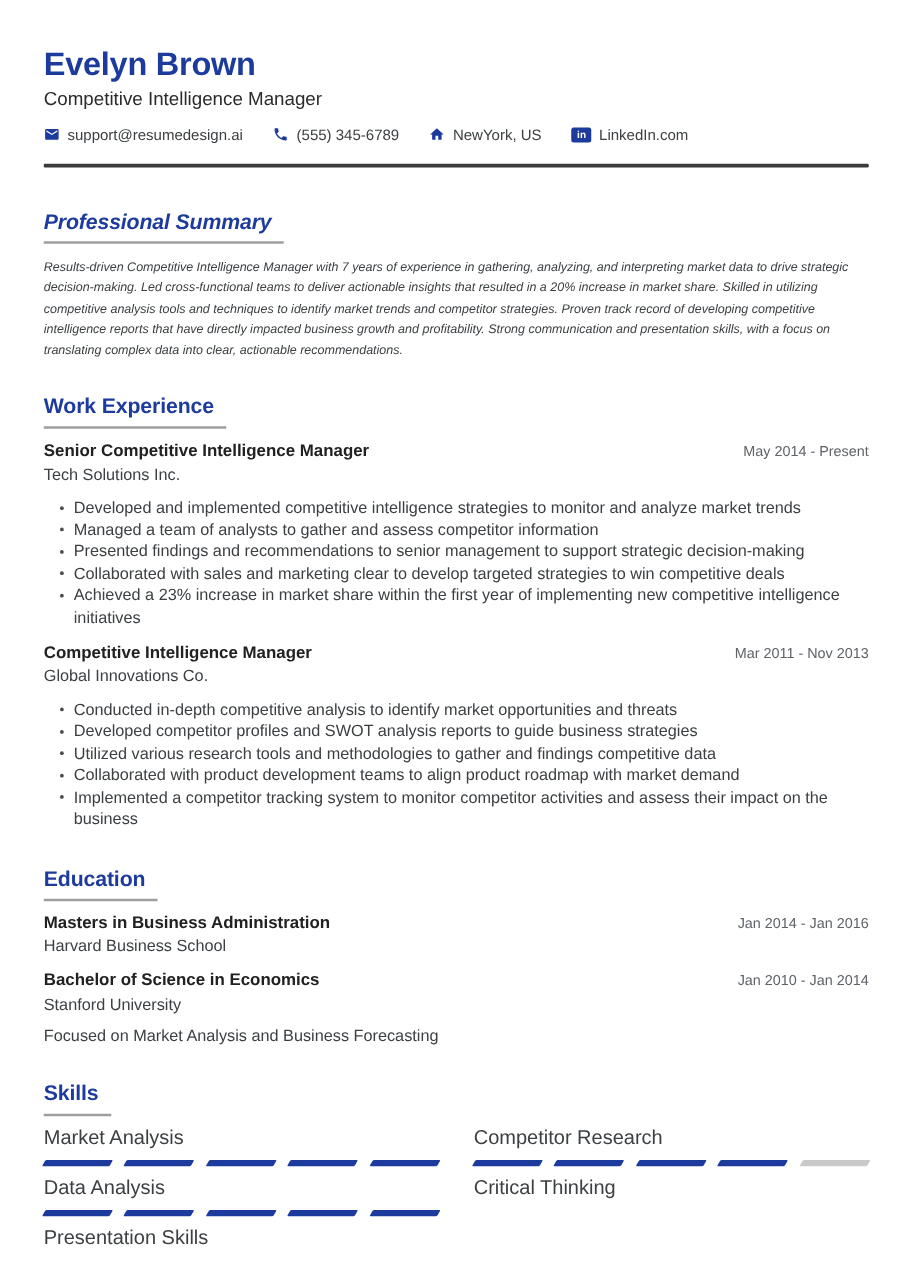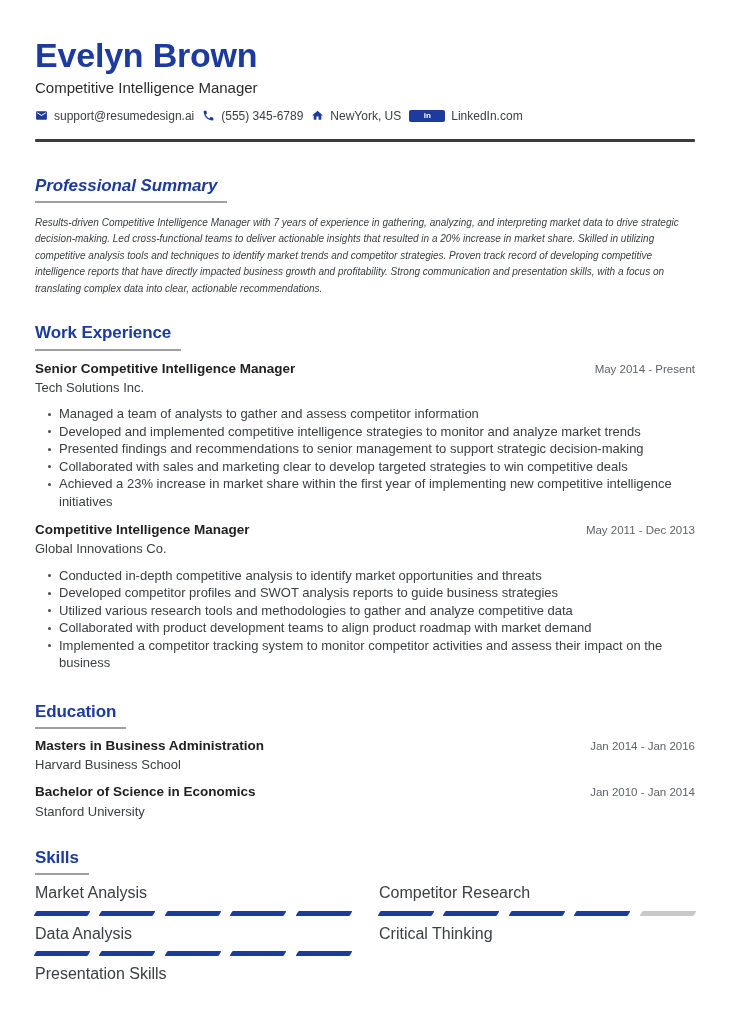--- a/index.html
+++ b/index.html
@@ -19,45 +19,45 @@
     height: 1024px;
     overflow: hidden;
     font-family: "Liberation Sans", "DejaVu Sans", sans-serif;
     color: var(--text);
   }
   .page { padding: 38px 35px 0 35px; }
 
   
   .name {
     margin: 0;
-    font-size: 34px;
+    font-size: 26px;
     font-weight: 700;
     line-height: 1;
     color: var(--primary);
     letter-spacing: -0.2px;
   }
   .subtitle {
     margin-top: 8px;
     font-size: 15px;
     line-height: 1.1;
     color: #2b2b2b;
   }
   .contact-row {
     margin-top: 12px;
     display: flex;
     align-items: flex-end;
-    gap: 8px;
+    gap: 24px;
     font-size: 12px;
     color: var(--text);
   }
   .contact-item { display: inline-flex; align-items: center; gap: 6px; }
   .cicon { display: inline-flex; align-items: center; color: var(--primary); }
   .cicon svg { width: 13px; height: 13px; fill: currentColor; display: block; }
   .li-badge {
-    width: 36px; height: 12px;
+    width: 16px; height: 12px;
     background: var(--primary);
     color: #fff;
     border-radius: 2px;
     font-size: 8px;
     font-weight: 700;
     display: inline-flex;
     align-items: center;
     justify-content: center;
     line-height: 1;
   }
@@ -225,37 +225,37 @@
   <section class="sec-work">
     <h2 class="sec-heading">Work Experience</h2>
     <div id="jobs">
         <div class="job">
           <div class="entry-head">
             <span class="entry-title">Senior Competitive Intelligence Manager</span>
             <span class="entry-date">May 2014 - Present</span>
           </div>
           <div class="entry-sub">Tech Solutions Inc.</div>
           <ul class="bullets">
+            <li>Developed and implemented competitive intelligence strategies to monitor and analyze market trends</li>
             <li>Managed a team of analysts to gather and assess competitor information</li>
-            <li>Developed and implemented competitive intelligence strategies to monitor and analyze market trends</li>
             <li>Presented findings and recommendations to senior management to support strategic decision-making</li>
             <li>Collaborated with sales and marketing clear to develop targeted strategies to win competitive deals</li>
             <li>Achieved a 23% increase in market share within the first year of implementing new competitive intelligence initiatives</li>
           </ul>
         </div>
         <div class="job">
           <div class="entry-head">
             <span class="entry-title">Competitive Intelligence Manager</span>
-            <span class="entry-date">May 2011 - Dec 2013</span>
+            <span class="entry-date">Mar 2011 - Nov 2013</span>
           </div>
           <div class="entry-sub">Global Innovations Co.</div>
           <ul class="bullets">
             <li>Conducted in-depth competitive analysis to identify market opportunities and threats</li>
             <li>Developed competitor profiles and SWOT analysis reports to guide business strategies</li>
-            <li>Utilized various research tools and methodologies to gather and analyze competitive data</li>
+            <li>Utilized various research tools and methodologies to gather and findings competitive data</li>
             <li>Collaborated with product development teams to align product roadmap with market demand</li>
             <li>Implemented a competitor tracking system to monitor competitor activities and assess their impact on the business</li>
           </ul>
         </div>
       </div>
   </section>
 
   <section class="sec-education">
     <h2 class="sec-heading">Education</h2>
     <div id="degrees">
@@ -265,20 +265,21 @@
             <span class="entry-date">Jan 2014 - Jan 2016</span>
           </div>
           <div class="entry-sub">Harvard Business School</div>
         </div>
         <div class="degree">
           <div class="entry-head">
             <span class="entry-title">Bachelor of Science in Economics</span>
             <span class="entry-date">Jan 2010 - Jan 2014</span>
           </div>
           <div class="entry-sub">Stanford University</div>
+          <div class="degree-note">Focused on Market Analysis and Business Forecasting</div>
         </div>
       </div>
   </section>
 
   <section class="sec-skills">
     <h2 class="sec-heading">Skills</h2>
     <div class="skills-grid" id="skills-grid">
         <div class="skills-col">
           <div class="skill-item">
             <div class="skill-label">Market Analysis</div>

